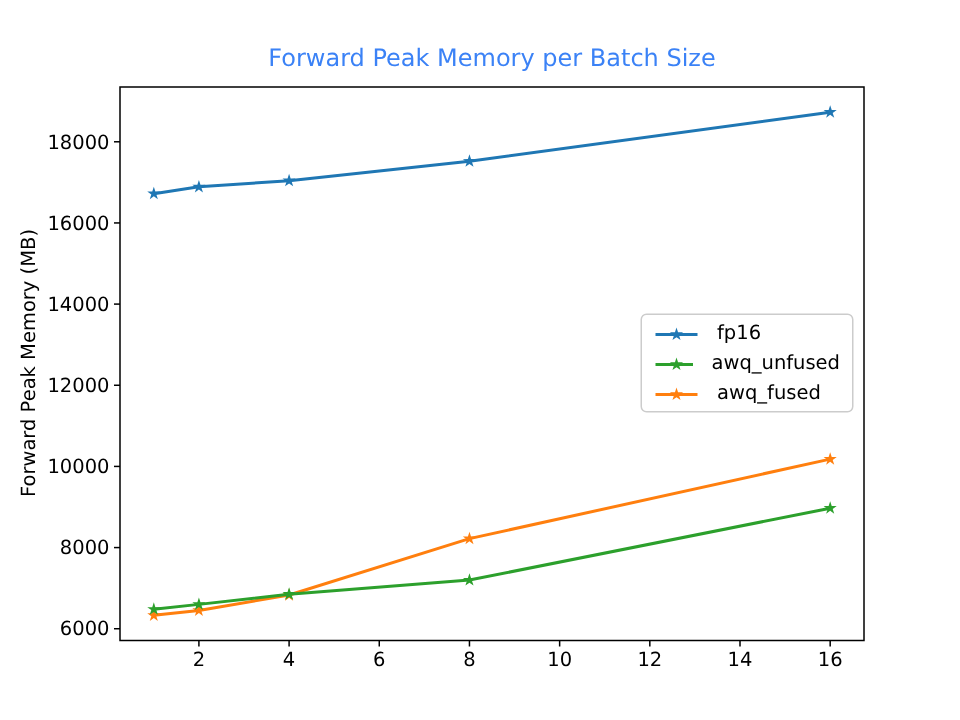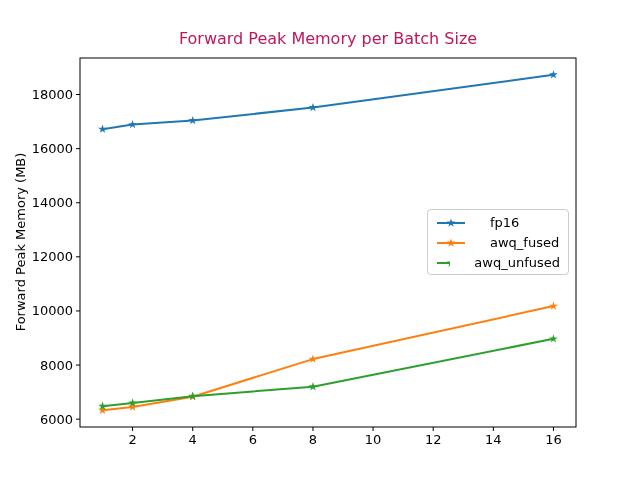--- a/index.html
+++ b/index.html
@@ -11,21 +11,21 @@
     font-family: "DejaVu Sans", sans-serif;
     color: #000000;
     overflow: hidden;
   }
   .figure svg.plot { position: absolute; left: 0; top: 0; }
   .chart-title {
     position: absolute;
     left: 80px; top: 29px; width: 496px;
     text-align: center;
     font-size: 16px;
-    color: #be185d;
+    color: #3b82f6;
     white-space: nowrap;
   }
   .xlabel {
     position: absolute;
     left: 80px; top: 449px; width: 496px;
     text-align: center;
     font-size: 13px;
     white-space: nowrap;
   }
   .ylabel {
@@ -45,21 +45,21 @@
     border-radius: 4px;
     padding: 3px 8px;
     display: flex;
     flex-direction: column;
     justify-content: space-around;
   }
   .legend-item {
     display: flex;
     align-items: center;
     height: 20px;
-    gap: 24px;
+    gap: 12px;
   }
   .legend-label { font-size: 13px; line-height: 20px; white-space: nowrap; }
   text.ticklabel { font-size: 13px; fill: #000000; font-family: "DejaVu Sans", sans-serif; }
 </style>
 </head>
 <body>
 
 <div class="figure">
   <svg class="plot" id="plot" width="640" height="480" xmlns="http://www.w3.org/2000/svg">
       <rect x="80" y="58" width="496" height="369" fill="none" stroke="#000000" stroke-width="1"></rect>
@@ -117,26 +117,26 @@
   <div class="legend" id="legend">
       <div class="legend-item">
         <svg width="30" height="14">
           <line x1="1" y1="7" x2="29" y2="7" stroke="#1f77b4" stroke-width="2"></line>
           <polygon points="15.00,2.40 16.03,5.58 19.37,5.58 16.67,7.54 17.70,10.72 15.00,8.76 12.30,10.72 13.33,7.54 10.63,5.58 13.97,5.58" fill="#1f77b4"></polygon>
         </svg>
         <span class="legend-label">fp16</span>
       </div>
       <div class="legend-item">
         <svg width="30" height="14">
+          <line x1="1" y1="7" x2="29" y2="7" stroke="#2ca02c" stroke-width="2"></line>
+          <polygon points="15.00,2.40 16.03,5.58 19.37,5.58 16.67,7.54 17.70,10.72 15.00,8.76 12.30,10.72 13.33,7.54 10.63,5.58 13.97,5.58" fill="#2ca02c"></polygon>
+        </svg>
+        <span class="legend-label">awq_unfused</span>
+      </div>
+      <div class="legend-item">
+        <svg width="30" height="14">
           <line x1="1" y1="7" x2="29" y2="7" stroke="#ff7f0e" stroke-width="2"></line>
           <polygon points="15.00,2.40 16.03,5.58 19.37,5.58 16.67,7.54 17.70,10.72 15.00,8.76 12.30,10.72 13.33,7.54 10.63,5.58 13.97,5.58" fill="#ff7f0e"></polygon>
         </svg>
         <span class="legend-label">awq_fused</span>
       </div>
-      <div class="legend-item">
-        <svg width="30" height="14">
-          <line x1="1" y1="7" x2="29" y2="7" stroke="#2ca02c" stroke-width="2"></line>
-          <polygon points="15.00,2.40 16.03,5.58 19.37,5.58 16.67,7.54 17.70,10.72 15.00,8.76 12.30,10.72 13.33,7.54 10.63,5.58 13.97,5.58" fill="#2ca02c"></polygon>
-        </svg>
-        <span class="legend-label">awq_unfused</span>
-      </div>
     </div>
 </div>
 
 </body></html>

